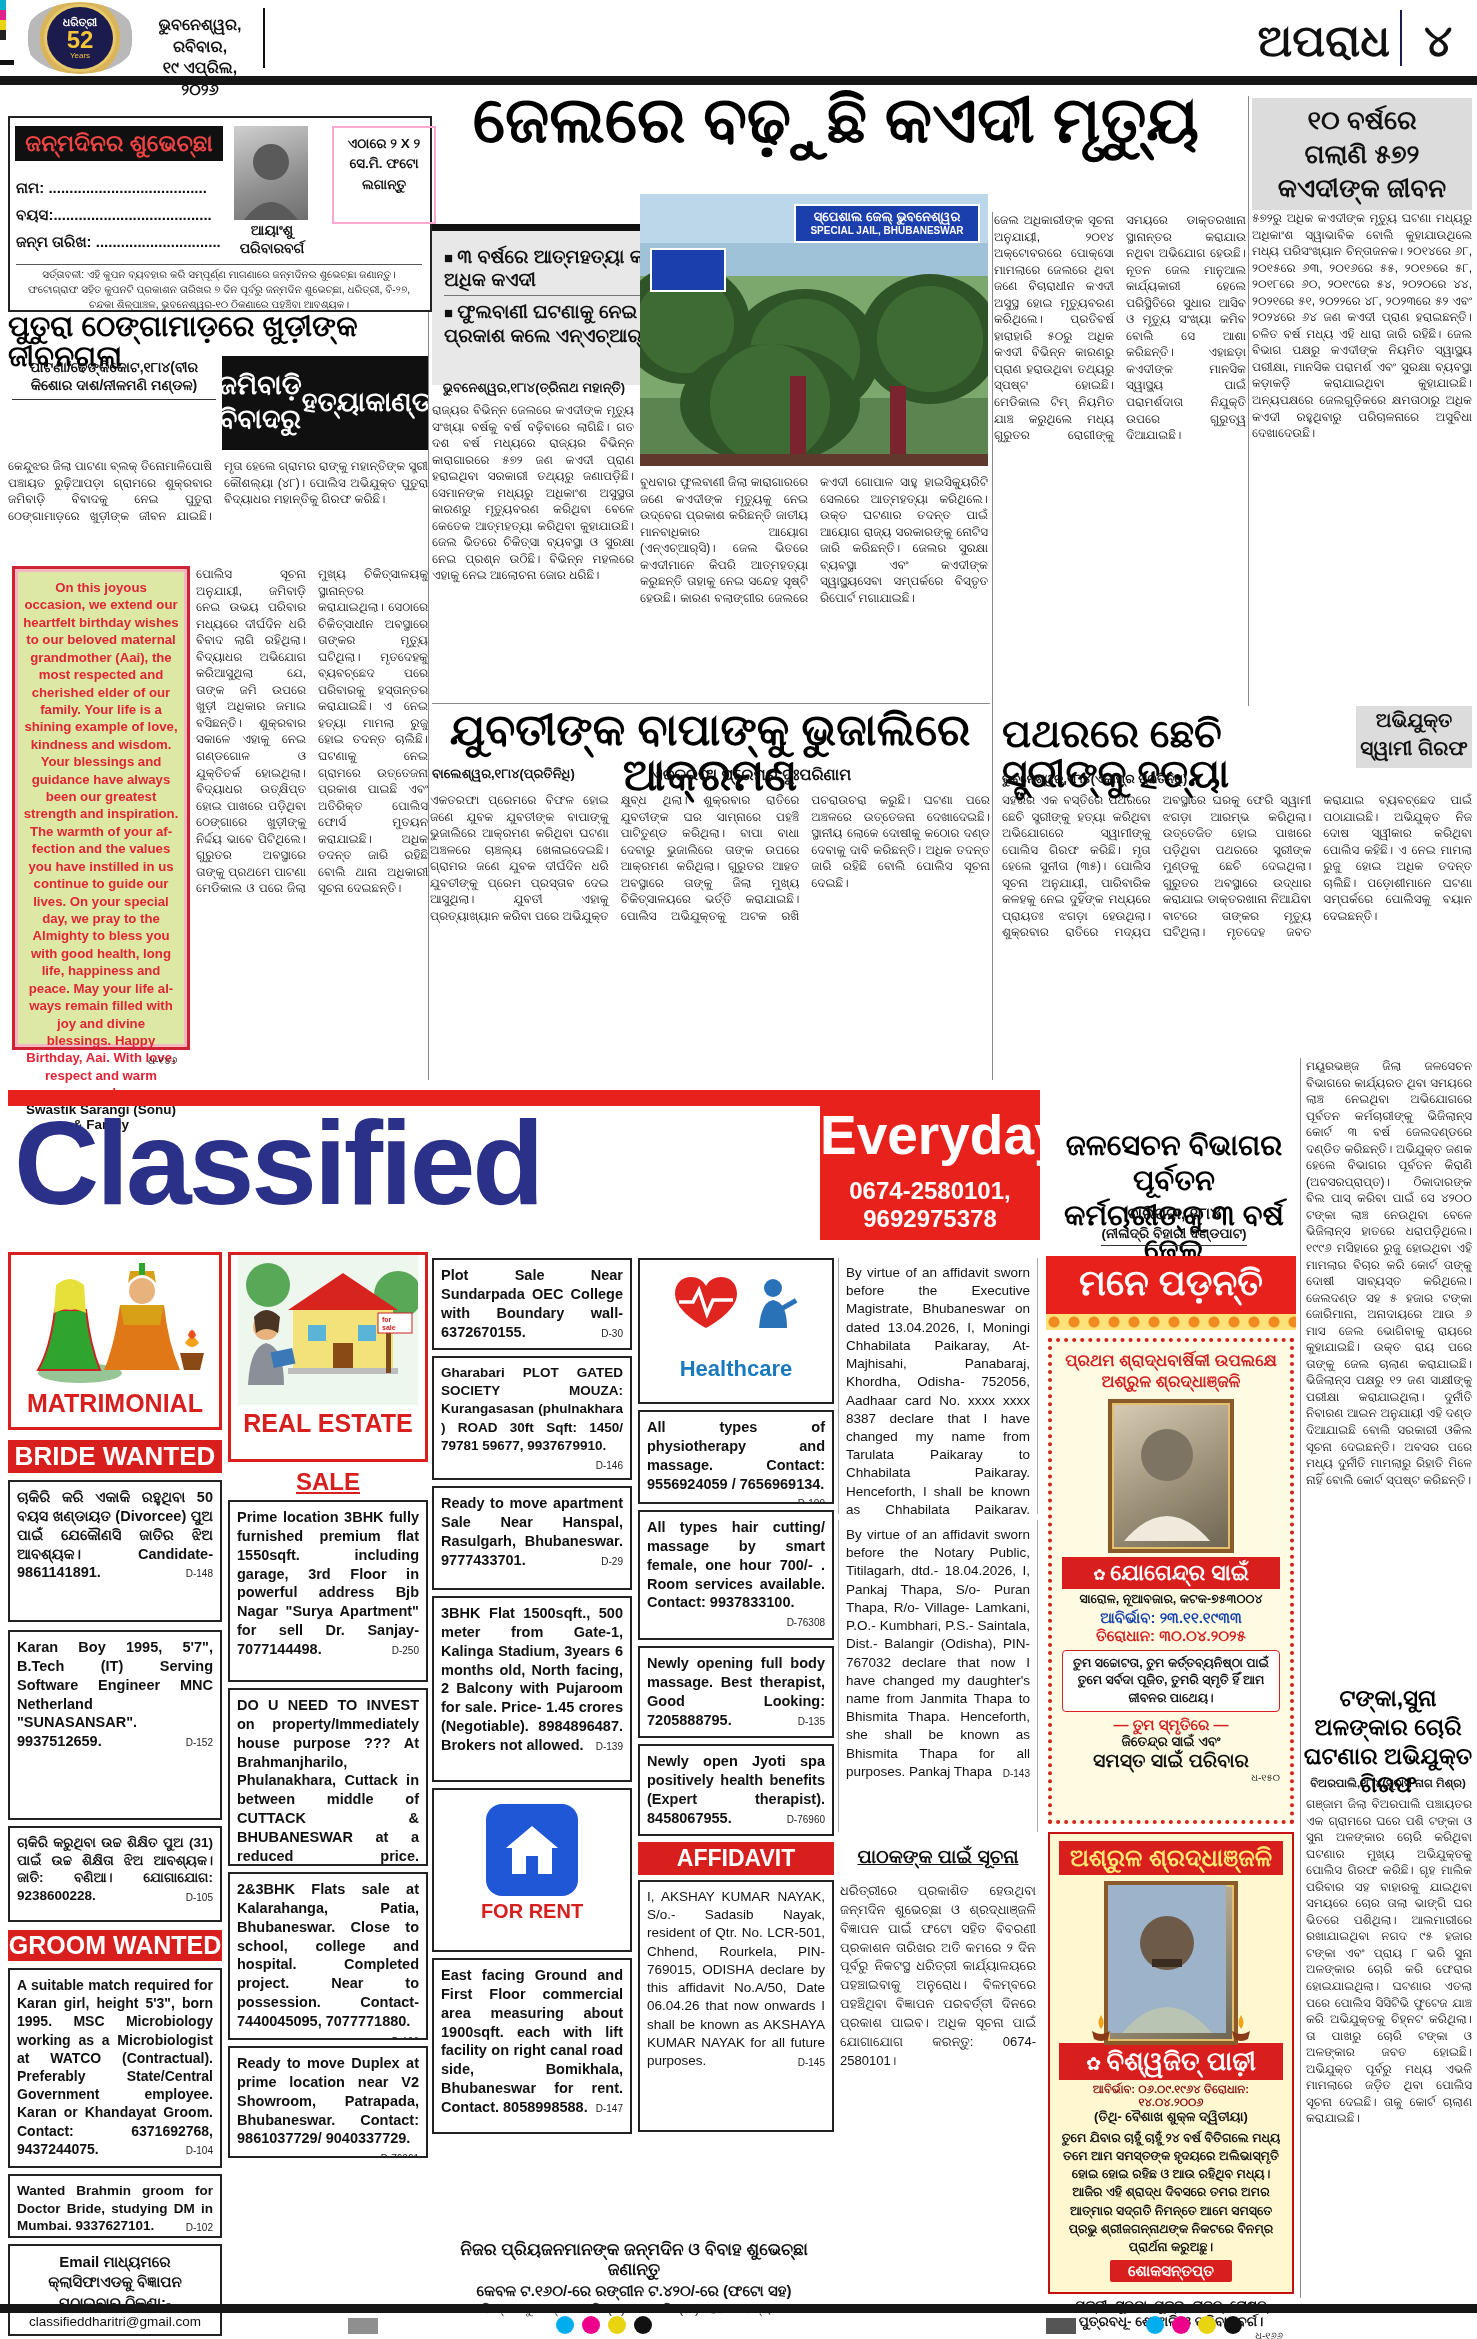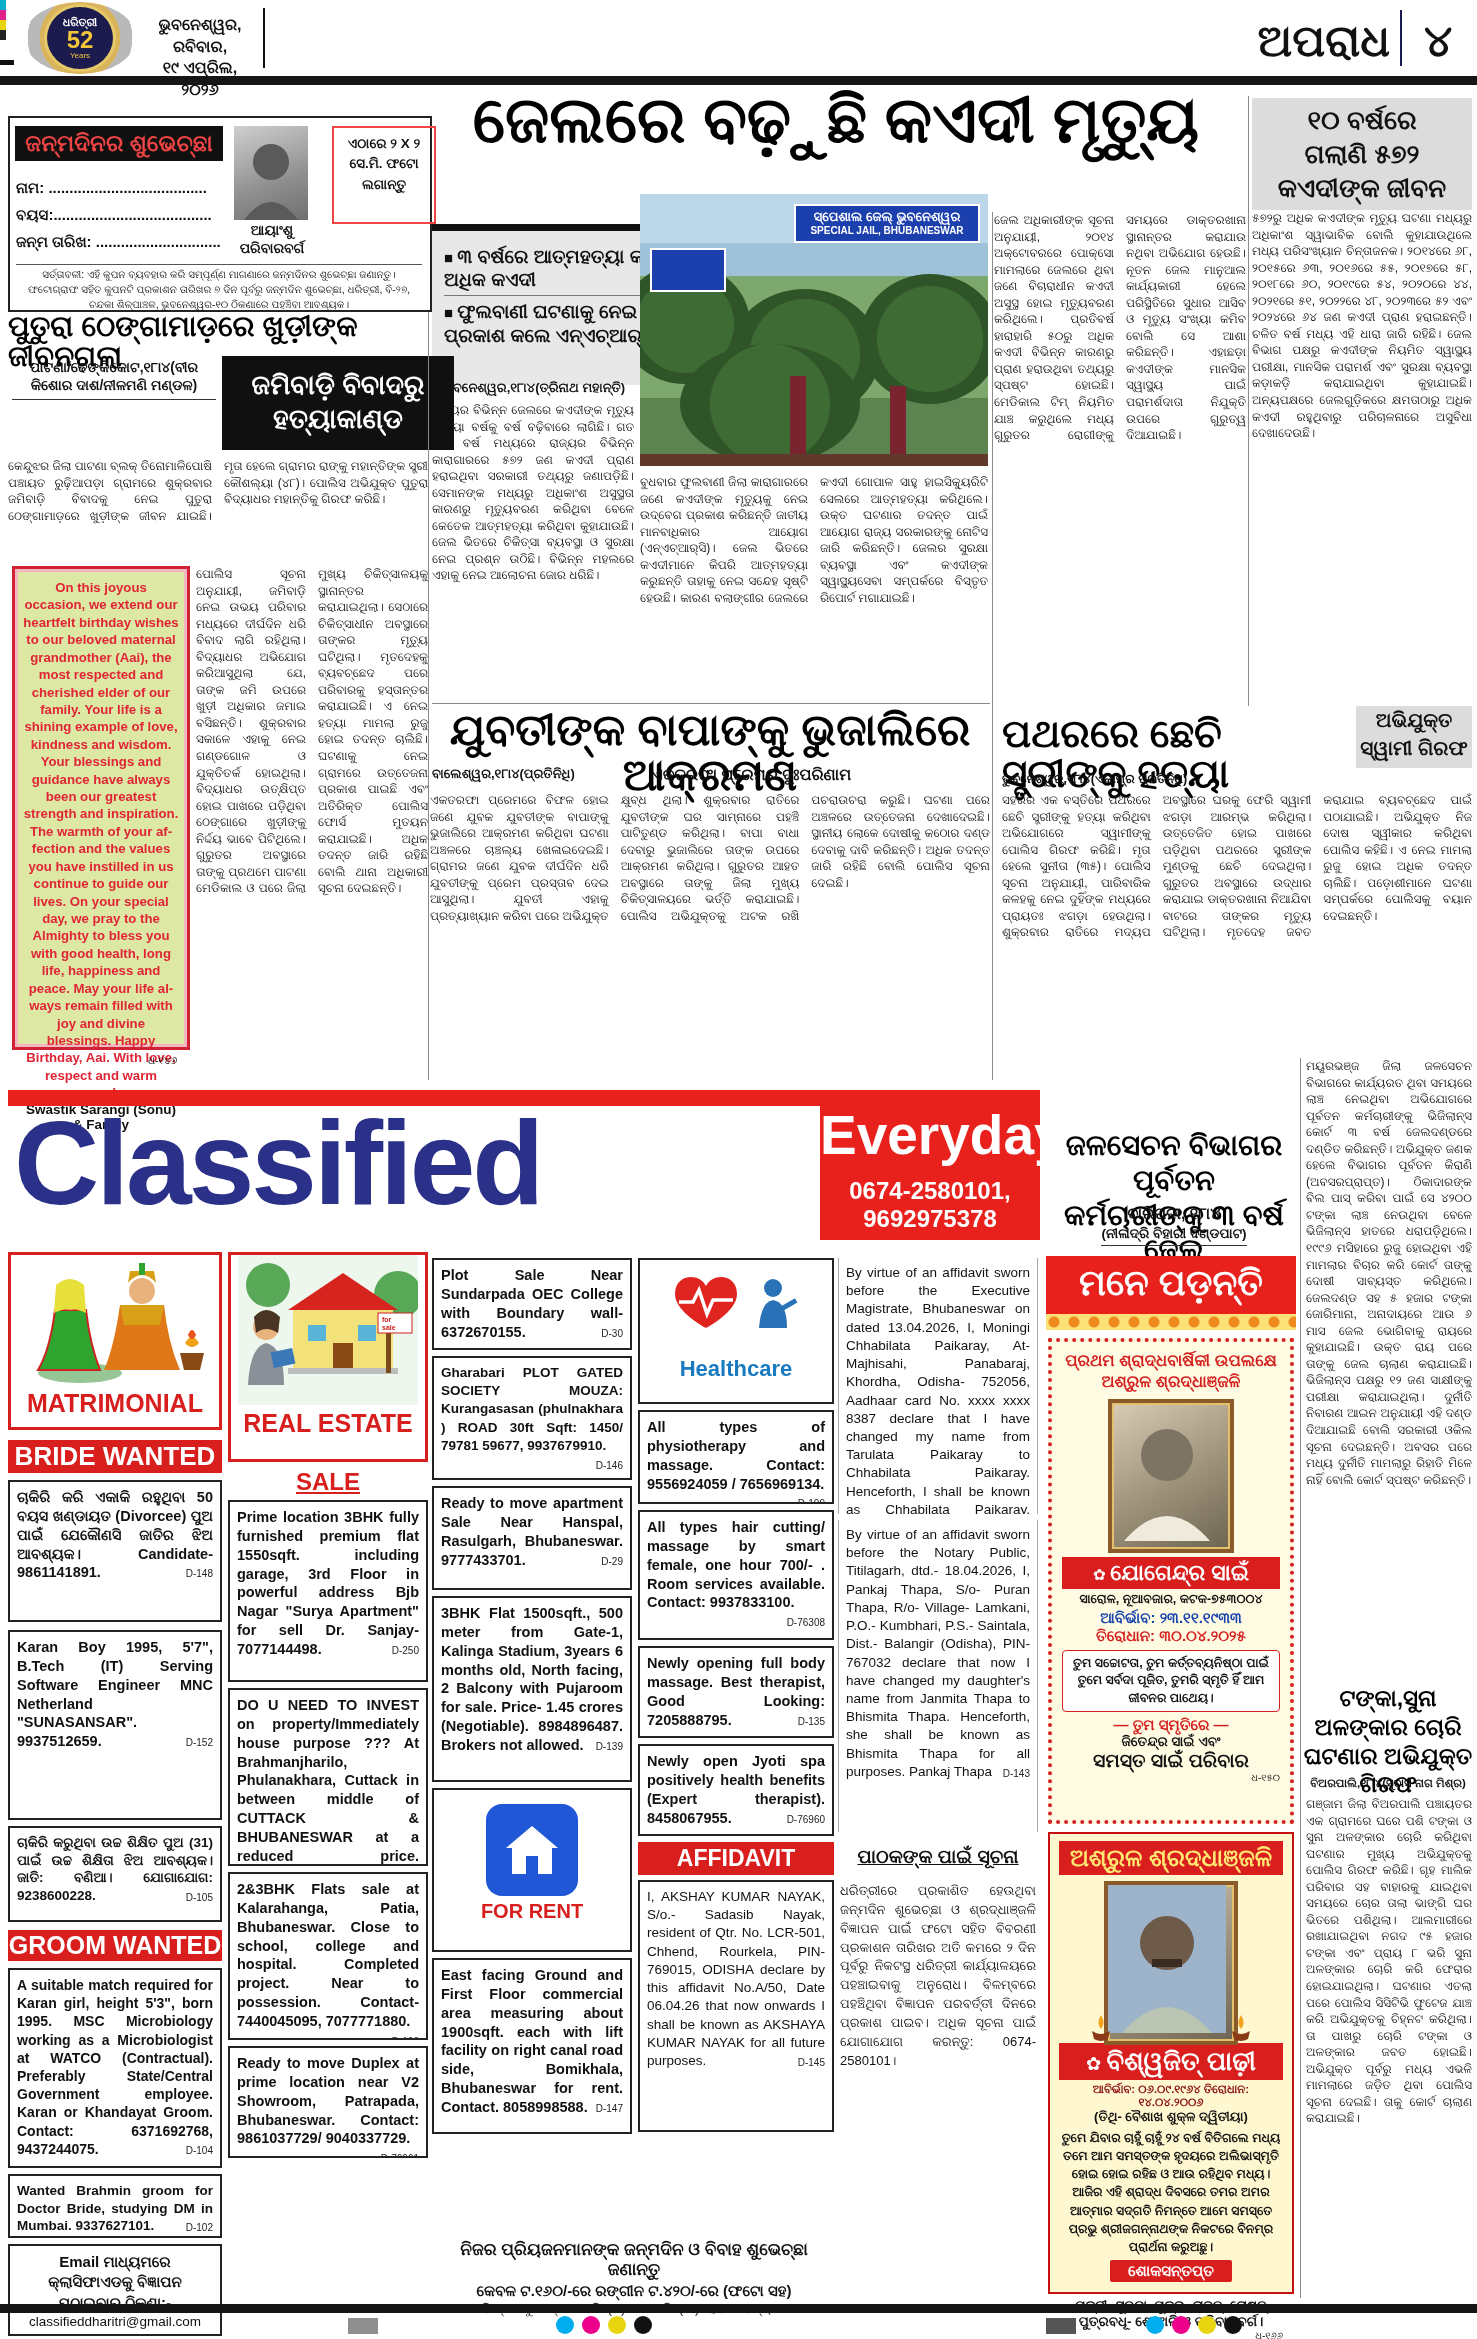--- a/index.html
+++ b/index.html
@@ -22,21 +22,21 @@
      display:flex;flex-direction:column;align-items:center;justify-content:center;line-height:1}
   .logo-oval .t1{color:#fff;font-size:11px;font-weight:bold}
   .logo-oval .t2{color:#f3c53a;font-size:24px;font-weight:bold}
   .logo-oval .t3{color:#f3c53a;font-size:8px}
   .mast-date{font-size:16px;font-weight:bold;line-height:1.35;text-align:center}
   .section-title{font-size:44px;font-weight:bold}
   
   .coupon{border:2px solid #222;background:#fff}
   .coupon-head{background:#101010;color:#ef4444;font-size:23px;font-weight:bold;text-align:center;padding:4px 0}
   .coupon-field{font-size:15px;font-weight:bold;margin-top:9px;white-space:nowrap;overflow:hidden}
-  .mini-box{border:2px solid #ef4444;font-size:13.5px;font-weight:bold;text-align:center;padding:6px 4px;line-height:1.5}
+  .mini-box{border:2px solid #f9a8d4;font-size:13.5px;font-weight:bold;text-align:center;padding:6px 4px;line-height:1.5}
   .coupon-terms{font-size:10.3px;text-align:center;line-height:1.45;border-top:1px solid #555;padding-top:3px}
   .kid-photo{background:linear-gradient(160deg,#cfcfcf,#8f8f8f 60%,#6f6f6f)}
   
   .hl{font-weight:bold;color:#000;line-height:1.02}
   .kicker-box{background:#101010;color:#fff;font-weight:bold;text-align:center;display:flex;align-items:center;justify-content:center}
   .dl{font-weight:bold;font-size:13px;text-align:center;line-height:1.3}
   .graybox{background:#dcdcdc}
   .bullets{background:#e8e8e8;border-top:7px solid #111;padding:10px 12px 6px 12px}
   .bullet-item{font-size:19px;font-weight:bold;line-height:1.22;padding:4px 0}
   .bullet-item + .bullet-item{border-top:1px solid #777}
@@ -165,21 +165,21 @@
   <div class="abs body-txt" style="left:432px;top:402px;width:202px;height:300px">ରାଜ୍ୟର ବିଭିନ୍ନ ଜେଲରେ କଏଦୀଙ୍କ ମୃତ୍ୟୁ ସଂଖ୍ୟା ବର୍ଷକୁ ବର୍ଷ ବଢ଼ିବାରେ ଲାଗିଛି। ଗତ ଦଶ ବର୍ଷ ମଧ୍ୟରେ ରାଜ୍ୟର ବିଭିନ୍ନ କାରାଗାରରେ ୫୭୨ ଜଣ କଏଦୀ ପ୍ରାଣ ହରାଇଥିବା ସରକାରୀ ତଥ୍ୟରୁ ଜଣାପଡ଼ିଛି। ସେମାନଙ୍କ ମଧ୍ୟରୁ ଅଧିକାଂଶ ଅସୁସ୍ଥତା କାରଣରୁ ମୃତ୍ୟୁବରଣ କରିଥିବା ବେଳେ କେତେକ ଆତ୍ମହତ୍ୟା କରିଥିବା କୁହାଯାଉଛି। ଜେଲ ଭିତରେ ଚିକିତ୍ସା ବ୍ୟବସ୍ଥା ଓ ସୁରକ୍ଷା ନେଇ ପ୍ରଶ୍ନ ଉଠିଛି। ବିଭିନ୍ନ ମହଲରେ ଏହାକୁ ନେଇ ଆଲୋଚନା ଜୋର ଧରିଛି।</div>
   <div class="abs body-txt cols2" style="left:640px;top:474px;width:348px;height:228px">ବୁଧବାର ଫୁଲବାଣୀ ଜିଲା କାରାଗାରରେ ଜଣେ କଏଦୀଙ୍କ ମୃତ୍ୟୁକୁ ନେଇ ଉଦ୍‌ବେଗ ପ୍ରକାଶ କରିଛନ୍ତି ଜାତୀୟ ମାନବାଧିକାର ଆୟୋଗ (ଏନ୍‌ଏଚ୍‌ଆର୍‌ସି)। ଜେଲ ଭିତରେ କଏଦୀମାନେ କିପରି ଆତ୍ମହତ୍ୟା କରୁଛନ୍ତି ତାହାକୁ ନେଇ ସନ୍ଦେହ ସୃଷ୍ଟି ହେଉଛି। କାରଣ ବଲାଙ୍ଗୀର ଜେଲରେ କଏଦୀ ଗୋପାଳ ସାହୁ ହାଇସିକ୍ୟୁରିଟି ସେଲରେ ଆତ୍ମହତ୍ୟା କରିଥିଲେ। ଉକ୍ତ ଘଟଣାର ତଦନ୍ତ ପାଇଁ ଆୟୋଗ ରାଜ୍ୟ ସରକାରଙ୍କୁ ନୋଟିସ ଜାରି କରିଛନ୍ତି। ଜେଲର ସୁରକ୍ଷା ବ୍ୟବସ୍ଥା ଏବଂ କଏଦୀଙ୍କ ସ୍ୱାସ୍ଥ୍ୟସେବା ସମ୍ପର୍କରେ ବିସ୍ତୃତ ରିପୋର୍ଟ ମଗାଯାଇଛି।</div>
   <div class="abs body-txt cols2" style="left:994px;top:212px;width:252px;height:490px">ଜେଲ ଅଧିକାରୀଙ୍କ ସୂଚନା ଅନୁଯାୟୀ, ୨୦୧୪ ଅକ୍ଟୋବରରେ ପୋକ୍ସୋ ମାମଲାରେ ଜେଲରେ ଥିବା ଜଣେ ବିଚାରାଧୀନ କଏଦୀ ଅସୁସ୍ଥ ହୋଇ ମୃତ୍ୟୁବରଣ କରିଥିଲେ। ପ୍ରତିବର୍ଷ ହାରାହାରି ୫୦ରୁ ଅଧିକ କଏଦୀ ବିଭିନ୍ନ କାରଣରୁ ପ୍ରାଣ ହରାଉଥିବା ତଥ୍ୟରୁ ସ୍ପଷ୍ଟ ହୋଇଛି। ମେଡିକାଲ ଟିମ୍ ନିୟମିତ ଯାଞ୍ଚ କରୁଥିଲେ ମଧ୍ୟ ଗୁରୁତର ରୋଗୀଙ୍କୁ ସମୟରେ ଡାକ୍ତରଖାନା ସ୍ଥାନାନ୍ତର କରାଯାଉ ନଥିବା ଅଭିଯୋଗ ହେଉଛି। ନୂତନ ଜେଲ ମାନୁଆଲ କାର୍ଯ୍ୟକାରୀ ହେଲେ ପରିସ୍ଥିତିରେ ସୁଧାର ଆସିବ ଓ ମୃତ୍ୟୁ ସଂଖ୍ୟା କମିବ ବୋଲି ସେ ଆଶା କରିଛନ୍ତି। ଏହାଛଡ଼ା କଏଦୀଙ୍କ ମାନସିକ ସ୍ୱାସ୍ଥ୍ୟ ପାଇଁ ପରାମର୍ଶଦାତା ନିଯୁକ୍ତି ଉପରେ ଗୁରୁତ୍ୱ ଦିଆଯାଇଛି।</div>
   <div class="abs body-txt" style="left:1252px;top:210px;width:220px;height:492px">୫୭୨ରୁ ଅଧିକ କଏଦୀଙ୍କ ମୃତ୍ୟୁ ଘଟଣା ମଧ୍ୟରୁ ଅଧିକାଂଶ ସ୍ୱାଭାବିକ ବୋଲି କୁହାଯାଉଥିଲେ ମଧ୍ୟ ପରିସଂଖ୍ୟାନ ଚିନ୍ତାଜନକ। ୨୦୧୪ରେ ୬୮, ୨୦୧୫ରେ ୬୩, ୨୦୧୬ରେ ୫୫, ୨୦୧୭ରେ ୫୮, ୨୦୧୮ରେ ୬୦, ୨୦୧୯ରେ ୫୪, ୨୦୨୦ରେ ୪୪, ୨୦୨୧ରେ ୫୧, ୨୦୨୨ରେ ୪୮, ୨୦୨୩ରେ ୫୨ ଏବଂ ୨୦୨୪ରେ ୬୪ ଜଣ କଏଦୀ ପ୍ରାଣ ହରାଇଛନ୍ତି। ଚଳିତ ବର୍ଷ ମଧ୍ୟ ଏହି ଧାରା ଜାରି ରହିଛି। ଜେଲ ବିଭାଗ ପକ୍ଷରୁ କଏଦୀଙ୍କ ନିୟମିତ ସ୍ୱାସ୍ଥ୍ୟ ପରୀକ୍ଷା, ମାନସିକ ପରାମର୍ଶ ଏବଂ ସୁରକ୍ଷା ବ୍ୟବସ୍ଥା କଡ଼ାକଡ଼ି କରାଯାଇଥିବା କୁହାଯାଇଛି। ଅନ୍ୟପକ୍ଷରେ ଜେଲଗୁଡ଼ିକରେ କ୍ଷମତାଠାରୁ ଅଧିକ କଏଦୀ ରହୁଥିବାରୁ ପରିଚାଳନାରେ ଅସୁବିଧା ଦେଖାଦେଉଛି।</div>
 
   <div class="abs hl" style="left:8px;top:312px;width:420px;font-size:29px">ପୁତୁରା ଠେଙ୍ଗାମାଡ଼ରେ ଖୁଡ଼ୀଙ୍କ ଜୀବନଗଲା</div>
   <div class="abs dl" style="left:12px;top:358px;width:204px;border-bottom:1.5px solid #333;padding-bottom:5px;font-size:14px">
     <div>ପାଟଣା/ଢେଙ୍କିକୋଟ,୧୮ା୪(ବୀର</div>
     <div>କିଶୋର ଦାଶ/ନୀଳମଣି ମଣ୍ଡଳ)</div>
   </div>
-  <div class="abs kicker-box" style="left:222px;top:356px;width:232px;height:94px;font-size:27px;line-height:1.25;flex-direction:column">
+  <div class="abs kicker-box" style="left:222px;top:356px;width:206px;height:94px;font-size:27px;line-height:1.25;flex-direction:row">
     <div>ଜମିବାଡ଼ି ବିବାଦରୁ</div>
     <div>ହତ୍ୟାକାଣ୍ଡ</div>
   </div>
   <div class="abs body-txt cols2" style="left:8px;top:458px;width:420px;height:102px">କେନ୍ଦୁଝର ଜିଲା ପାଟଣା ବ୍ଲକ୍ ତିନୋମାଳିପୋଷି ପଞ୍ଚାୟତ ରୁଢ଼ିଆପଡ଼ା ଗ୍ରାମରେ ଶୁକ୍ରବାର ଜମିବାଡ଼ି ବିବାଦକୁ ନେଇ ପୁତୁରା ଠେଙ୍ଗାମାଡ଼ରେ ଖୁଡ଼ୀଙ୍କ ଜୀବନ ଯାଇଛି। ମୃତା ହେଲେ ଗ୍ରାମର ରାଙ୍କୁ ମହାନ୍ତିଙ୍କ ସ୍ତ୍ରୀ କୌଶଲ୍ୟା (୪୮)। ପୋଲିସ ଅଭିଯୁକ୍ତ ପୁତୁରା ବିଦ୍ୟାଧର ମହାନ୍ତିକୁ ଗିରଫ କରିଛି।</div>
   <div class="abs body-txt cols2" style="left:196px;top:566px;width:232px;height:512px">ପୋଲିସ ସୂଚନା ଅନୁଯାୟୀ, ଜମିବାଡ଼ି ନେଇ ଉଭୟ ପରିବାର ମଧ୍ୟରେ ଦୀର୍ଘଦିନ ଧରି ବିବାଦ ଲାଗି ରହିଥିଲା। ବିଦ୍ୟାଧର ଅଭିଯୋଗ କରିଆସୁଥିଲା ଯେ, ତାଙ୍କ ଜମି ଉପରେ ଖୁଡ଼ୀ ଅଧିକାର ଜମାଇ ବସିଛନ୍ତି। ଶୁକ୍ରବାର ସକାଳେ ଏହାକୁ ନେଇ ଗଣ୍ଡଗୋଳ ଓ ଯୁକ୍ତିତର୍କ ହୋଇଥିଲା। ବିଦ୍ୟାଧର ଉତ୍‌କ୍ଷିପ୍ତ ହୋଇ ପାଖରେ ପଡ଼ିଥିବା ଠେଙ୍ଗାରେ ଖୁଡ଼ୀଙ୍କୁ ନିର୍ଦ୍ଦୟ ଭାବେ ପିଟିଥିଲେ। ଗୁରୁତର ଅବସ୍ଥାରେ ତାଙ୍କୁ ପ୍ରଥମେ ପାଟଣା ମେଡିକାଲ ଓ ପରେ ଜିଲା ମୁଖ୍ୟ ଚିକିତ୍ସାଳୟକୁ ସ୍ଥାନାନ୍ତର କରାଯାଇଥିଲା। ସେଠାରେ ଚିକିତ୍ସାଧୀନ ଅବସ୍ଥାରେ ତାଙ୍କର ମୃତ୍ୟୁ ଘଟିଥିଲା। ମୃତଦେହକୁ ବ୍ୟବଚ୍ଛେଦ ପରେ ପରିବାରକୁ ହସ୍ତାନ୍ତର କରାଯାଇଛି। ଏ ନେଇ ହତ୍ୟା ମାମଲା ରୁଜୁ ହୋଇ ତଦନ୍ତ ଚାଲିଛି। ଘଟଣାକୁ ନେଇ ଗ୍ରାମରେ ଉତ୍ତେଜନା ପ୍ରକାଶ ପାଇଛି ଏବଂ ଅତିରିକ୍ତ ପୋଲିସ ଫୋର୍ସ ମୁତୟନ କରାଯାଇଛି। ଅଧିକ ତଦନ୍ତ ଜାରି ରହିଛି ବୋଲି ଥାନା ଅଧିକାରୀ ସୂଚନା ଦେଇଛନ୍ତି।</div>
 
   <div class="abs greenbox" style="left:12px;top:566px;width:178px;height:484px;padding:10px 8px;box-sizing:border-box">
     <div class="msg">On this joyous occasion, we extend our heartfelt birthday wishes to our beloved maternal grand­mother (Aai), the most respected and cherished elder of our family. Your life is a shining ex­ample of love, kindness and wisdom. Your bless­ings and guidance have always been our greatest strength and inspiration. The warmth of your af­fection and the values you have instilled in us con­tinue to guide our lives. On your special day, we pray to the Almighty to bless you with good health, long life, happiness and peace. May your life al­ways remain filled with joy and divine blessings. Happy Birthday, Aai. With love, respect and warm regards,</div>
     <div class="sig">Swastik Sarangi (Sonu) &amp; Family</div>
   </div>

